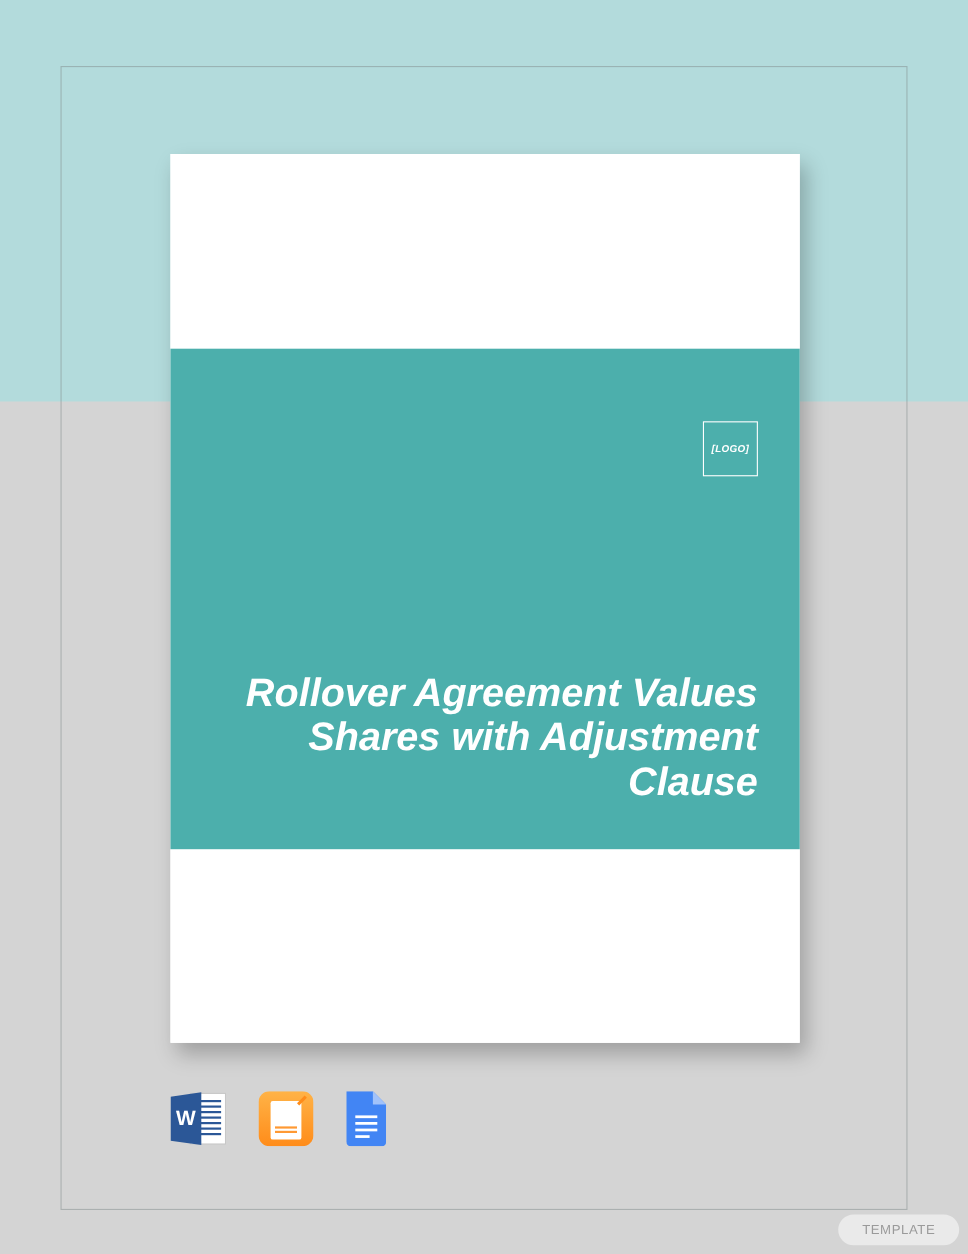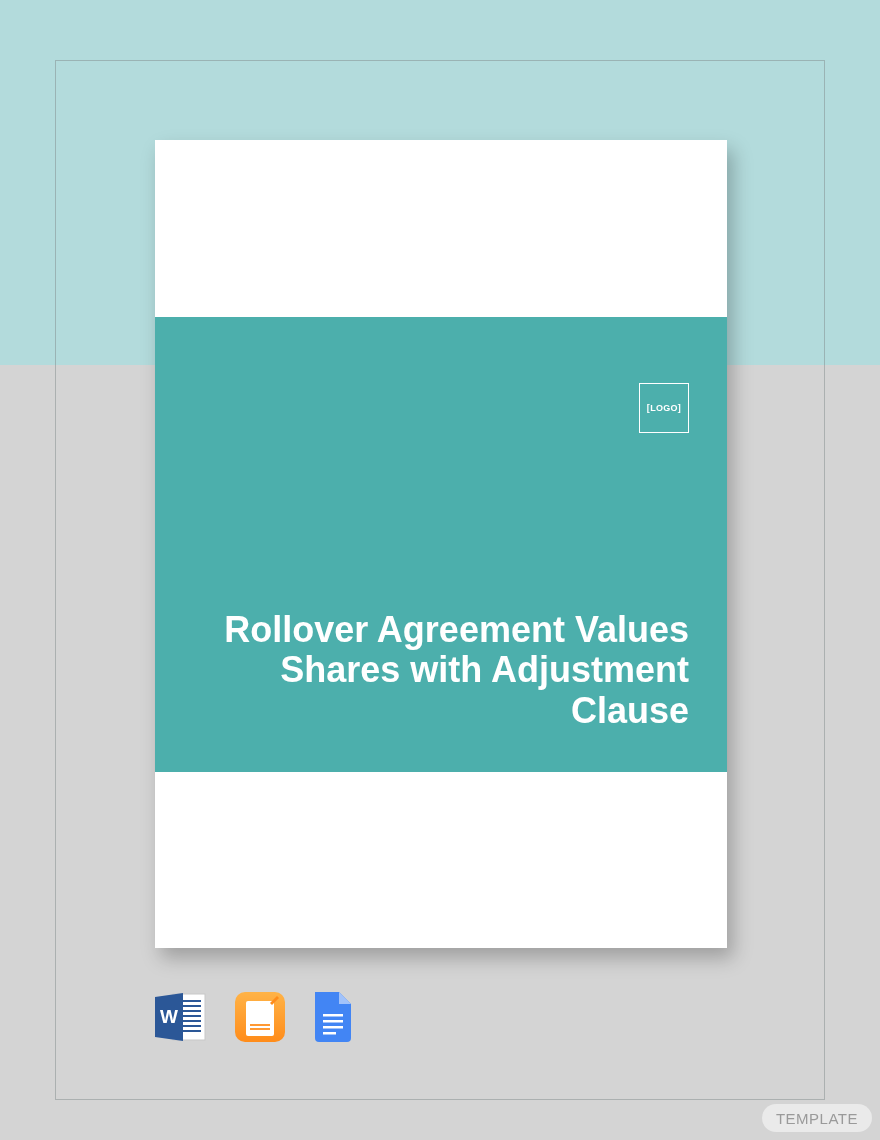--- a/index.html
+++ b/index.html
@@ -26,20 +26,21 @@
     }
     .doc {
       position: absolute;
       top: 140px;
       left: 155px;
       width: 572px;
       height: 808px;
       background: #ffffff;
       box-shadow: 6px 10px 18px rgba(0,0,0,0.25);
       z-index: 2;
+      font-style: italic;
     }
     .doc-top-white {
       height: 177px;
       background: #ffffff;
     }
     .doc-teal {
       height: 455px;
       background: #4cafac;
       position: relative;
     }
@@ -93,21 +94,21 @@
       width: 110px;
       height: 28px;
       background: rgba(255,255,255,0.5);
       border-radius: 14px;
       z-index: 4;
       display: flex;
       align-items: center;
       justify-content: center;
     }
     .watermark span {
-      font-size: 15px;
+      font-size: 12px;
       color: rgba(120,120,120,0.7);
       letter-spacing: 0.5px;
     }
   </style>
 </head>
 <body>
 
 <div class="bg-top"></div>
 
 <div class="frame"></div>

